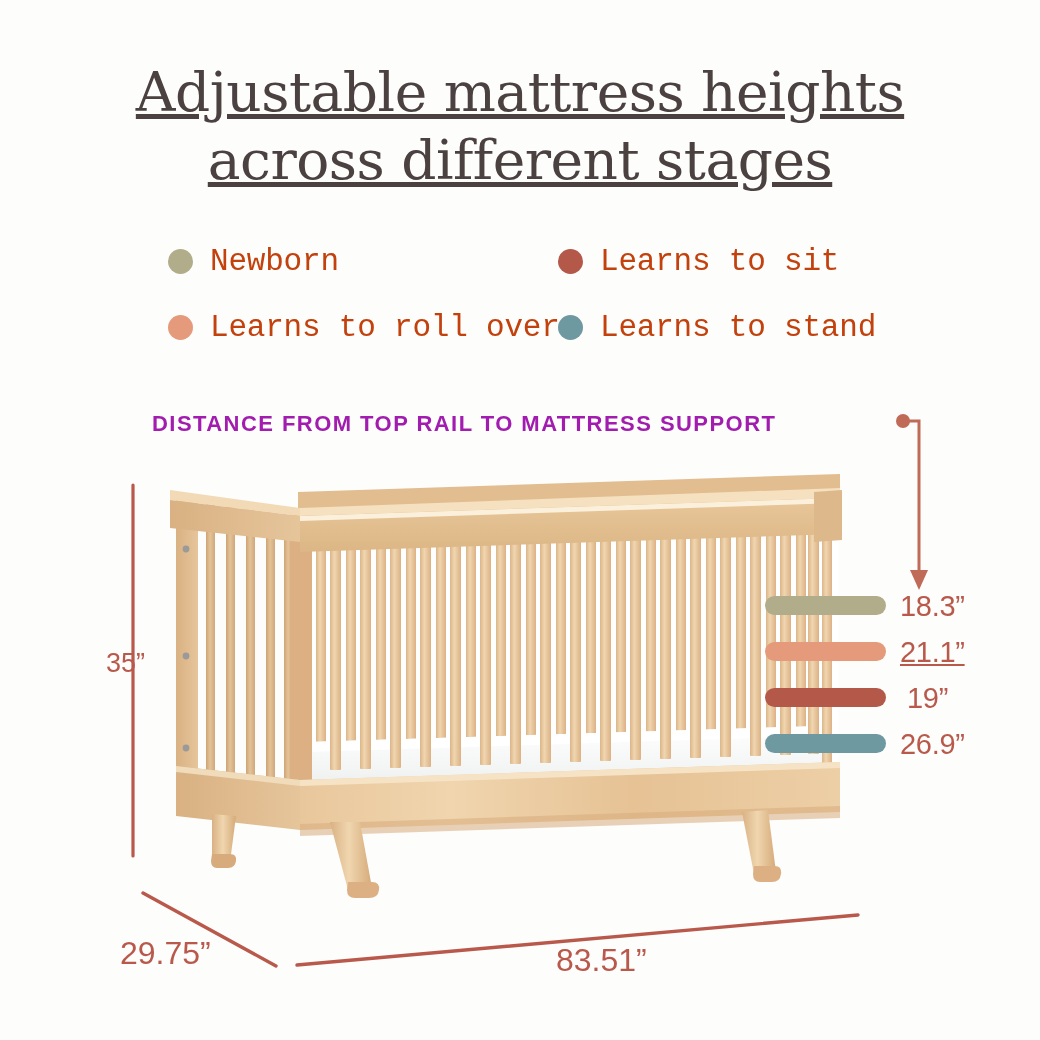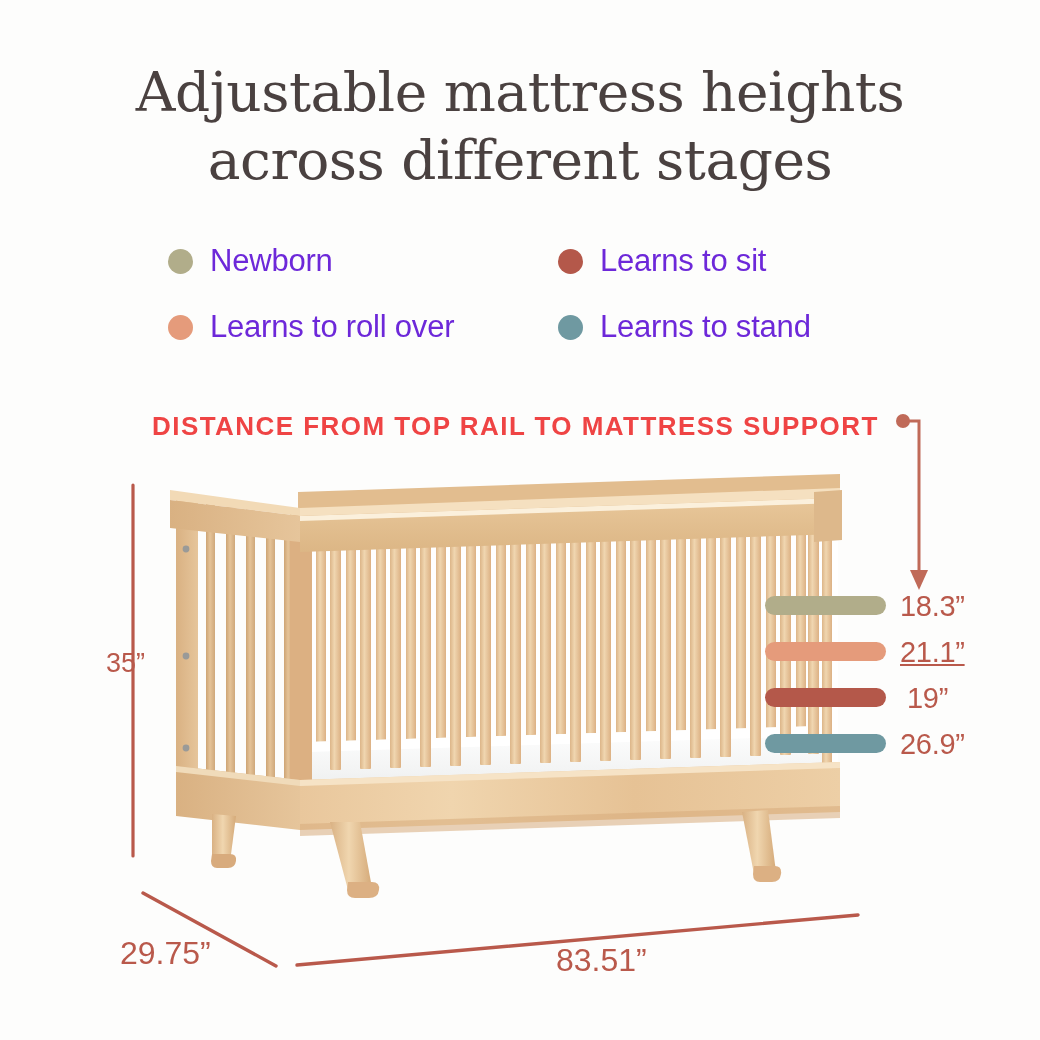--- a/index.html
+++ b/index.html
@@ -21,20 +21,21 @@
   }
 
   
   .title-block {
     position: absolute;
     top: 58px;
     left: 0;
     width: 1040px;
     text-align: center;
     color: #4a4140;
+    text-decoration: underline;
   }
   .title-line {
     font-family: "DejaVu Serif", "Liberation Serif", serif;
     font-size: 55px;
     line-height: 68px;
     font-weight: 400;
     letter-spacing: -0.5px;
     color: #4a4140;
     white-space: nowrap;
   }
@@ -54,37 +55,37 @@
     align-items: center;
     gap: 17px;
   }
   .legend-dot {
     width: 25px;
     height: 25px;
     border-radius: 50%;
     flex: 0 0 auto;
   }
   .legend-label {
-    font-family: Liberation Sans, sans-serif;
+    font-family: Liberation Mono, monospace;
     font-size: 31px;
-    color: #6d28d9;
+    color: #c2410c;
     letter-spacing: -0.2px;
     white-space: nowrap;
   }
 
   
   .distance-caption {
     position: absolute;
     top: 411px;
     left: 152px;
     font-family: "Liberation Sans", sans-serif;
-    font-size: 26px;
+    font-size: 22px;
     font-weight: bold;
     letter-spacing: 1.45px;
-    color: #ef4444;
+    color: #a21caf;
     white-space: nowrap;
   }
 
   
   .bars {
     position: absolute;
     left: 0;
     top: 0;
     width: 1040px;
     height: 1040px;

